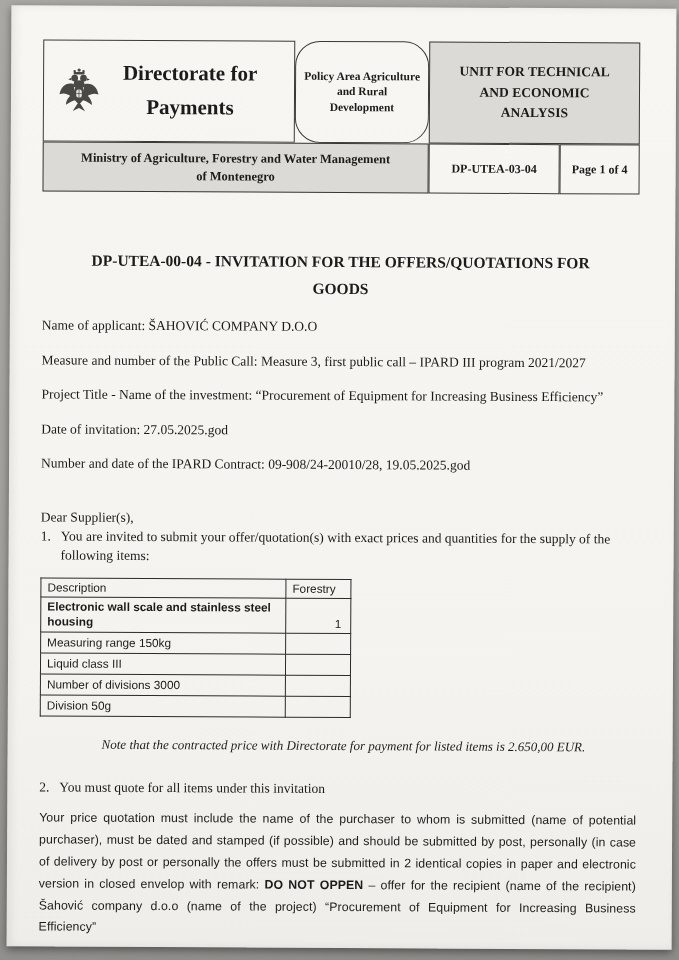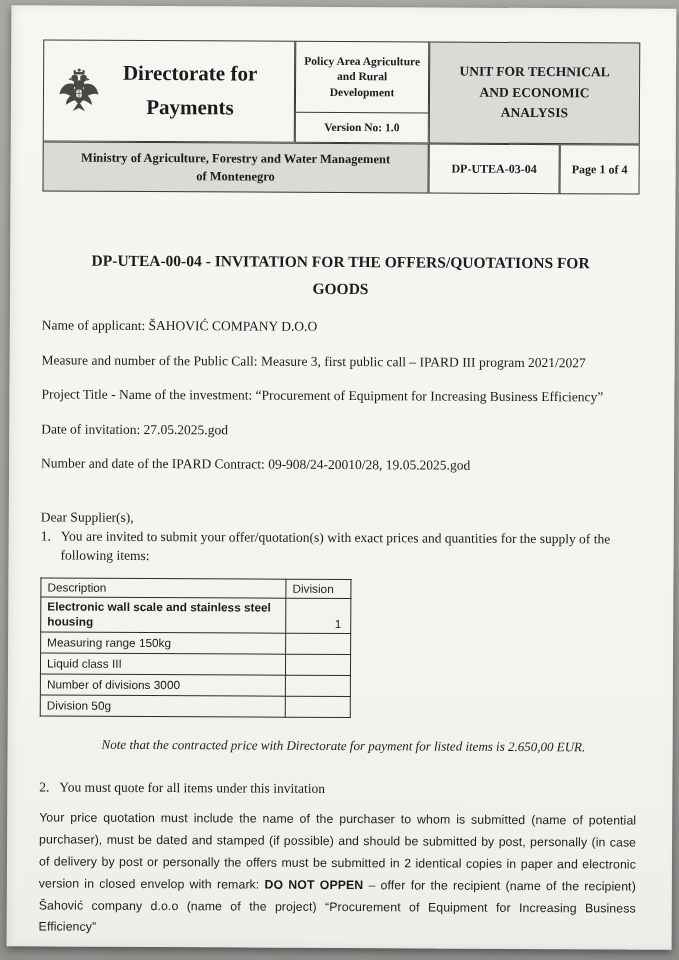--- a/index.html
+++ b/index.html
@@ -53,20 +53,21 @@
     font-weight: bold;
     font-size: 21px;
     line-height: 1.6;
     padding-right: 18px;
   }
   .cell-mid {
     grid-column: 2;
     grid-row: 1;
     display: flex;
     flex-direction: column;
+    border-radius: 25px;
   }
   .policy-area {
     flex: 1;
     display: flex;
     align-items: center;
     justify-content: center;
     text-align: center;
     font-weight: bold;
     font-size: 11.5px;
     line-height: 1.35;
@@ -224,21 +225,20 @@
             </g>
             <rect x="26.2" y="30.5" width="7.6" height="11" rx="3" fill="#e9e7e2"></rect>
             <path d="M26.2 36 h7.6 M30 30.5 v11" stroke="#4a4844" stroke-width="1" fill="none"></path>
           </svg>
         </span>
         <span class="org-name">Directorate for Payments</span>
       </div>
 
       <div class="hcell cell-mid">
         <div class="policy-area">Policy Area Agriculture and Rural Development</div>
-        <div class="version">Version No: 1.0</div>
       </div>
 
       <div class="hcell cell-unit">UNIT FOR TECHNICAL AND ECONOMIC ANALYSIS</div>
 
       <div class="hcell cell-ministry">Ministry of Agriculture, Forestry and Water Management of Montenegro</div>
 
       <div class="hcell cell-doccode">DP-UTEA-03-04</div>
 
       <div class="hcell cell-pageinfo">Page 1 of 4</div>
     </div>
@@ -255,21 +255,21 @@
 
     <div class="npoint">
       <span class="num">1.</span>
       <span class="ntext">You are invited to submit your offer/quotation(s) with exact prices and quantities for the supply of the following items:</span>
     </div>
 
     <table class="items">
       <tbody>
           <tr>
         <th class="col-desc">Description</th>
-        <th class="col-qty">Division</th>
+        <th class="col-qty">Forestry</th>
       </tr>
       <tr class="first">
         <td class="desc">Electronic wall scale and stainless steel housing</td>
         <td class="qty">1</td>
       </tr>
       <tr>
         <td class="desc">Measuring range 150kg</td>
         <td class="qty"></td>
       </tr>
       <tr>

